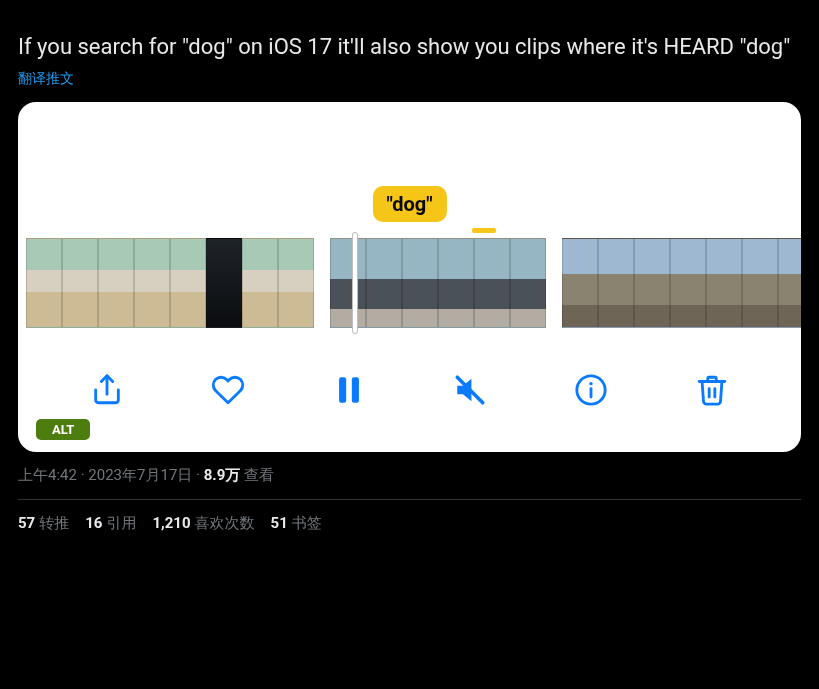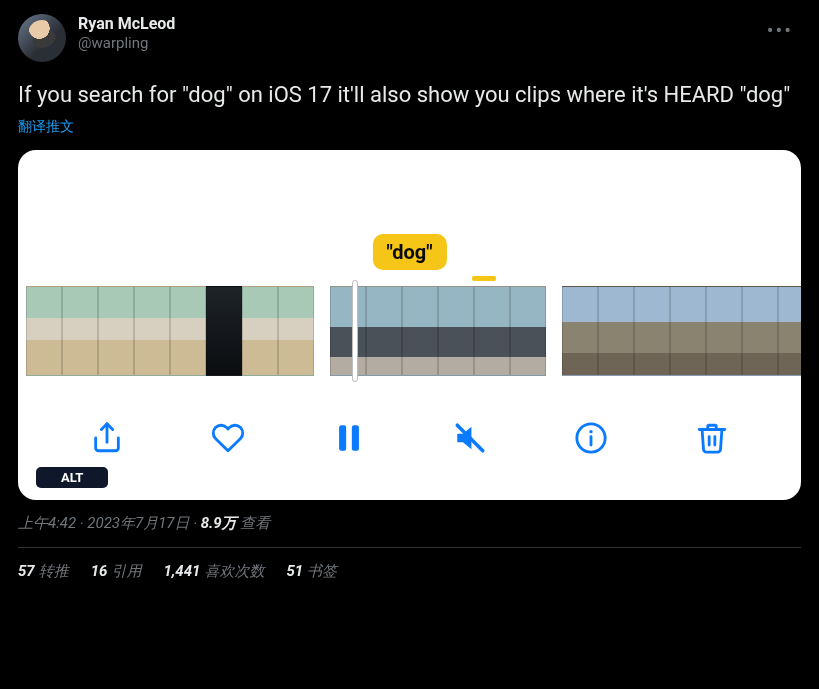--- a/index.html
+++ b/index.html
@@ -21,39 +21,31 @@
   .clip-group { display: flex; height: 100%; }
   .frame { height: 100%; width: 36px; border: 1px solid rgba(0,0,0,.15); }
   .g1 .frame { background: linear-gradient(180deg,#a8c9b5 0 35%, #d7d0c0 35% 60%, #cdbb96 60% 100%); }
   .g1 .frame.dark { background:#101316 linear-gradient(#1e2328,#0b0d10); }
   .g2 .frame { background: linear-gradient(180deg,#97b6c4 0 45%, #4a5159 45% 80%, #b2aca2 80% 100%); }
   .g3 .frame { background: linear-gradient(180deg,#9db8d0 0 40%, #8a836f 40% 75%, #6f6557 75% 100%); }
   .scrubber { position:absolute; left: 334px; top: 130px; width: 6px; height: 102px; background:#fff; border:1px solid #bdbdbd; border-radius: 3px; }
   .toolbar { position:absolute; left:0; right:0; bottom: 30px; height: 64px; display:flex; justify-content: space-around; align-items: center; padding: 0 28px; }
   .icon { width: 34px; height: 34px; color:#0a7aff; display:flex; align-items:center; justify-content:center; cursor:pointer; }
   .icon svg { width: 100%; height: 100%; }
-  .alt-badge { position:absolute; left: 18px; bottom: 12px; background:#0f172a; color:#fff; font-size: 13px; font-weight:700; padding: 3px 25px; border-radius: 5px; cursor:pointer; }
-  .meta-line { margin-top: 14px; font-size: 15px; color:#71767b;font-style:italic; }
+  .alt-badge { position:absolute; left: 18px; bottom: 12px; background:#4d7c0f; color:#fff; font-size: 13px; font-weight:700; padding: 3px 16px; border-radius: 5px; cursor:pointer; }
+  .meta-line { margin-top: 14px; font-size: 15px; color:#71767b; }
   .meta-line b { color:#e7e9ea; font-weight:700; }
   .divider { border: none; border-top: 1px solid #2f3336; margin: 14px 0; }
-  .stats { display:flex; gap: 22px; font-size: 15px; color:#71767b;font-style:italic; }
+  .stats { display:flex; gap: 16px; font-size: 15px; color:#71767b; }
   .stats b { color:#e7e9ea; font-weight:700; margin-right:4px; }
 </style>
 </head>
 <body>
 
 <div class="tweet">
-  <div class="header">
-    <div class="avatar"></div>
-    <div class="name-block">
-      <span class="display-name">Ryan McLeod</span>
-      <span class="handle">@warpling</span>
-    </div>
-    <div class="more-icon">•••</div>
-  </div>
 
   <div class="body-text">If you search for "dog" on iOS 17 it'll also show you clips where it's HEARD "dog"</div>
   <span class="translate">翻译推文</span>
 
   <div class="media-card">
     <div class="tooltip">"dog"</div>
     <div class="marker"></div>
     <div class="reel">
       <div class="clip-group g1">
         <div class="frame"></div>
@@ -132,16 +124,16 @@
 
   <div class="meta-line">
     <span>上午4:42</span><span> · </span><span>2023年7月17日</span><span> · </span><b>8.9万</b> <span>查看</span>
   </div>
 
   <hr class="divider">
 
   <div class="stats">
     <span><b>57</b><span>转推</span></span>
     <span><b>16</b><span>引用</span></span>
-    <span><b>1,441</b><span>喜欢次数</span></span>
+    <span><b>1,210</b><span>喜欢次数</span></span>
     <span><b>51</b><span>书签</span></span>
   </div>
 </div>
 
 </body></html>

